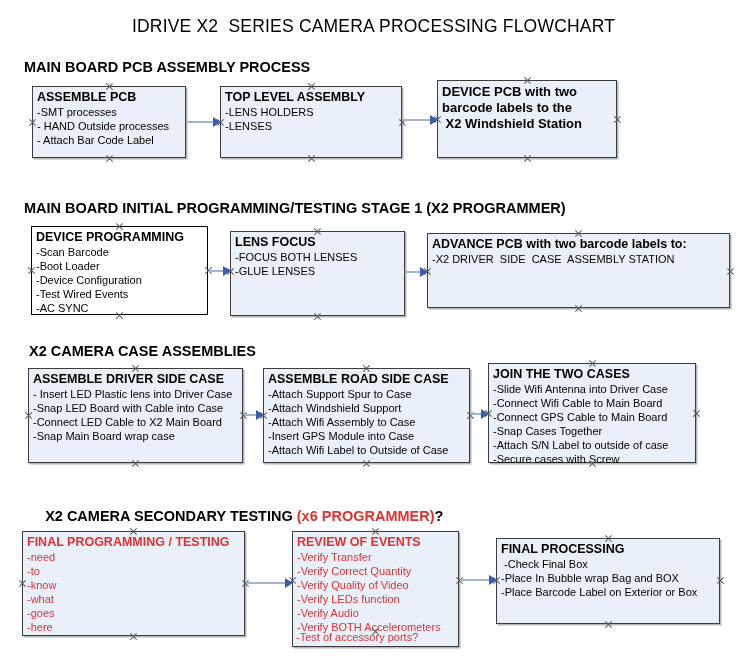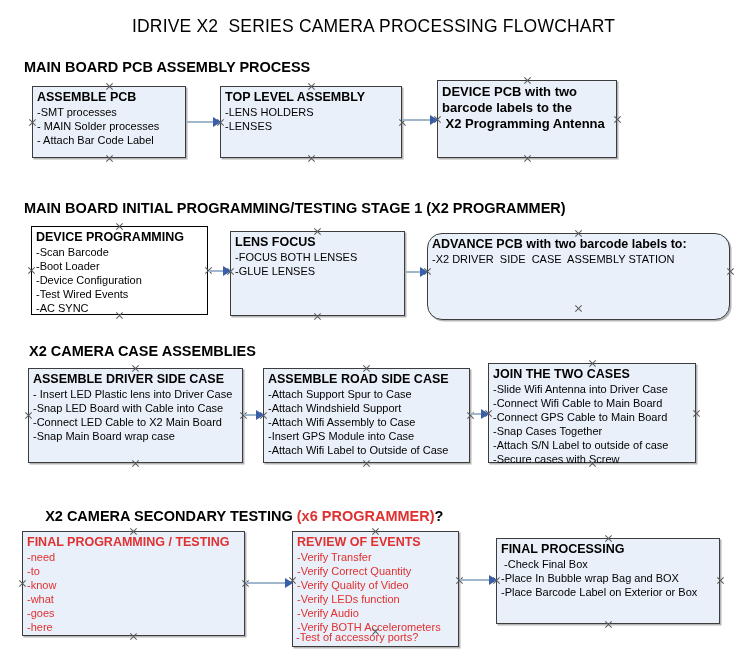--- a/index.html
+++ b/index.html
@@ -132,41 +132,41 @@
 
 <div id="canvas">
 
   <div class="doc-title">IDRIVE X2  SERIES CAMERA PROCESSING FLOWCHART</div>
 
   <div class="section-title" style="left:24px; top:59px;">MAIN BOARD PCB ASSEMBLY PROCESS</div>
 
   <div class="node" style="left:32px; top:86px; width:154px; height:72px;">
     <div class="n-title">ASSEMBLE PCB</div>
     <div class="n-line">-SMT processes</div>
-    <div class="n-line">- MAIN Solder processes</div>
+    <div class="n-line">- HAND Outside processes</div>
     <div class="n-line">- Attach Bar Code Label</div>
   </div>
   <div class="handle" style="left:109px; top:86px;"></div>
   <div class="handle" style="left:109px; top:158px;"></div>
   <div class="handle" style="left:32px; top:122px;"></div>
 
   <div class="node" style="left:220px; top:86px; width:182px; height:72px;">
     <div class="n-title">TOP LEVEL ASSEMBLY</div>
     <div class="n-line">-LENS HOLDERS</div>
     <div class="n-line">-LENSES</div>
   </div>
   <div class="handle" style="left:311px; top:86px;"></div>
   <div class="handle" style="left:311px; top:158px;"></div>
   <div class="handle" style="left:220px; top:122px;"></div>
   <div class="handle" style="left:402px; top:122px;"></div>
 
   <div class="node" style="left:437px; top:80px; width:180px; height:78px;">
     <div class="n-title big">DEVICE PCB with two</div>
     <div class="n-title big">barcode labels to the</div>
-    <div class="n-title big"> X2 Programming Antenna</div>
+    <div class="n-title big"> X2 Windshield Station</div>
   </div>
   <div class="handle" style="left:527px; top:80px;"></div>
   <div class="handle" style="left:527px; top:158px;"></div>
   <div class="handle" style="left:437px; top:119px;"></div>
   <div class="handle" style="left:617px; top:119px;"></div>
 
   <div class="conn" style="left:187px; top:121px; width:33px;">
     <span class="head"></span>
   </div>
   <div class="conn" style="left:403px; top:119px; width:34px;">
@@ -190,21 +190,21 @@
 
   <div class="node" style="left:230px; top:231px; width:175px; height:85px;">
     <div class="n-title">LENS FOCUS</div>
     <div class="n-line">-FOCUS BOTH LENSES</div>
     <div class="n-line">-GLUE LENSES</div>
   </div>
   <div class="handle" style="left:317px; top:231px;"></div>
   <div class="handle" style="left:317px; top:316px;"></div>
   <div class="handle" style="left:230px; top:271px;"></div>
 
-  <div class="node" style="left:427px; top:233px; width:303px; height:87px;border-radius:15px;">
+  <div class="node" style="left:427px; top:233px; width:303px; height:75px;">
     <div class="n-title">ADVANCE PCB with two barcode labels to:</div>
     <div class="n-line">-X2 DRIVER  SIDE  CASE  ASSEMBLY STATION</div>
   </div>
   <div class="handle" style="left:578px; top:233px;"></div>
   <div class="handle" style="left:578px; top:308px;"></div>
   <div class="handle" style="left:427px; top:271px;"></div>
   <div class="handle" style="left:730px; top:271px;"></div>
 
   <div class="conn" style="left:209px; top:270px; width:21px;">
     <span class="head"></span>

